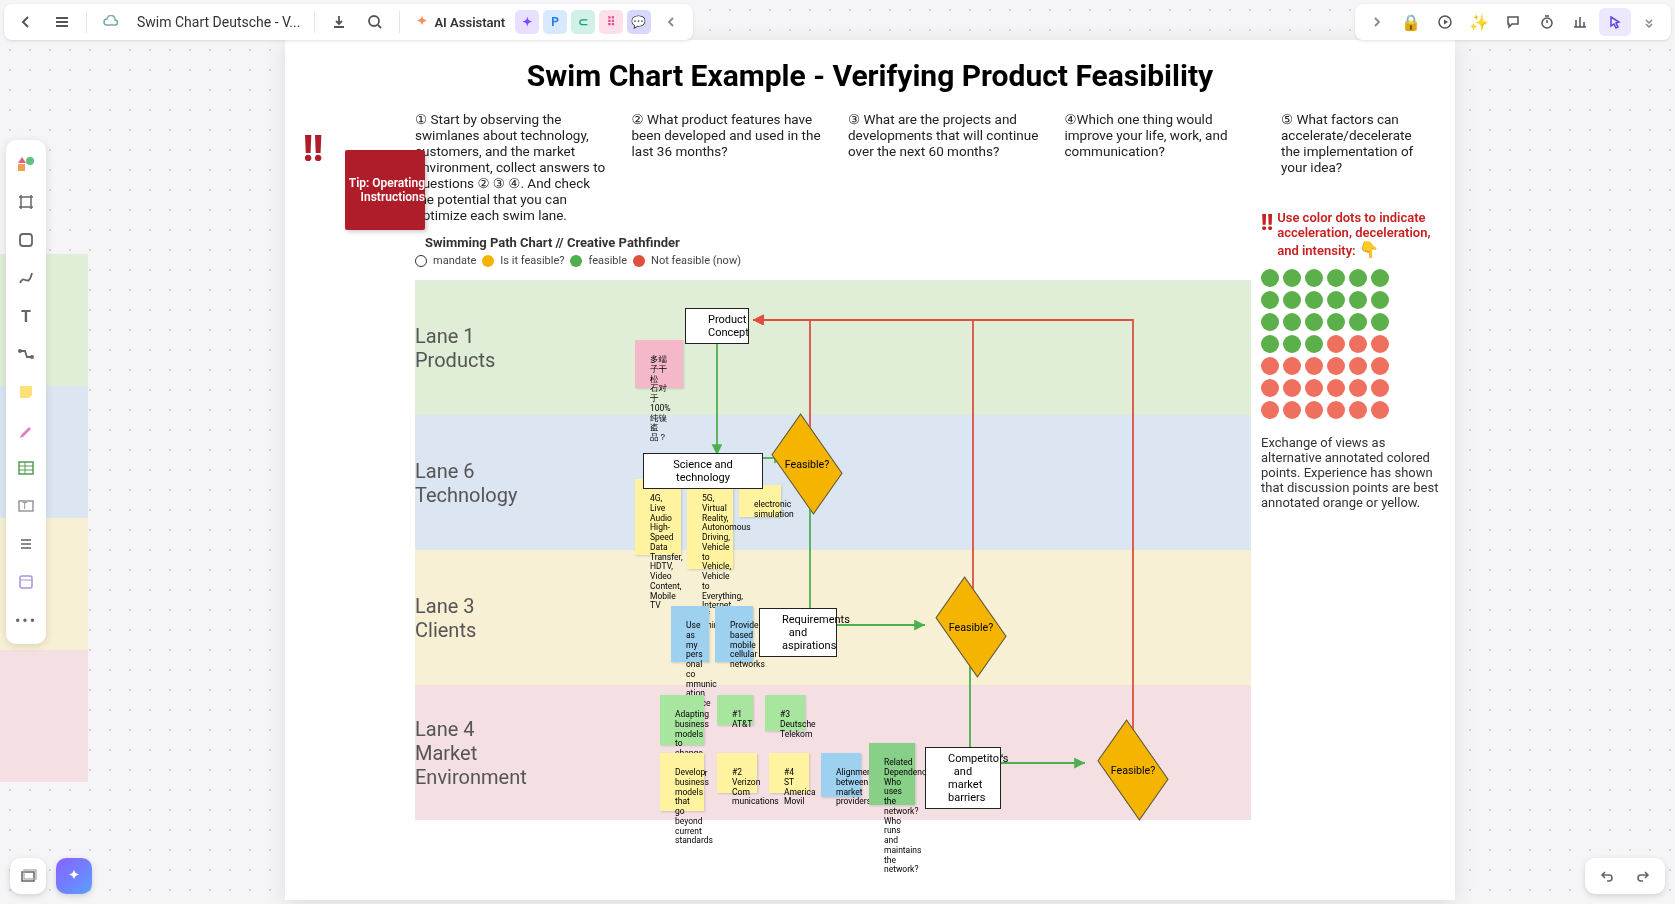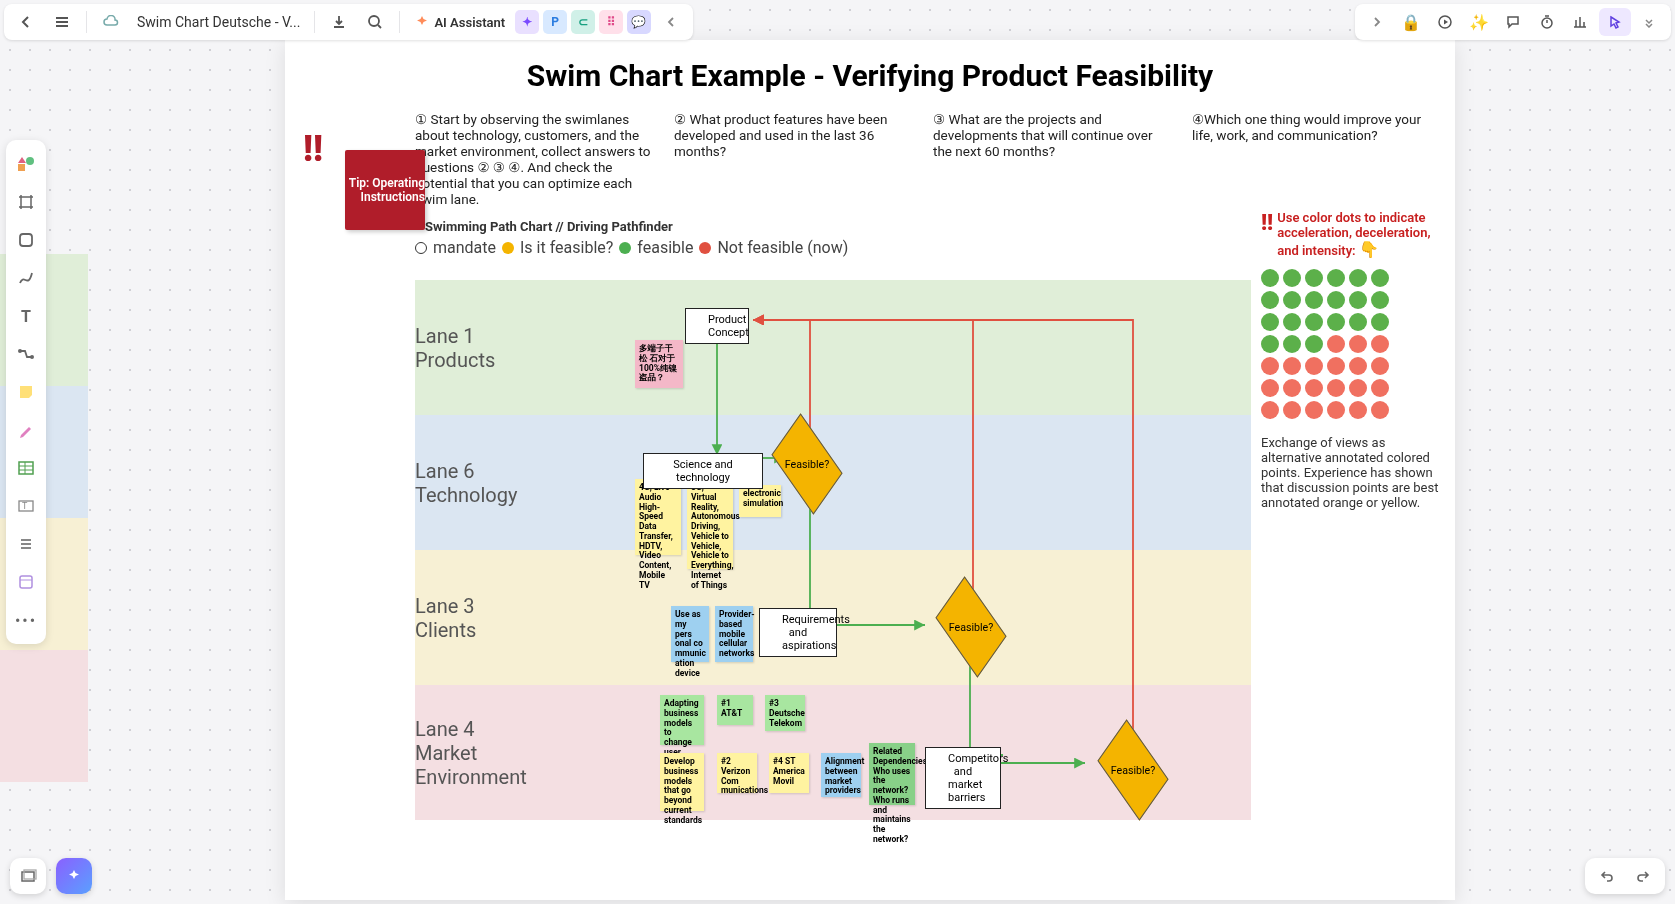--- a/index.html
+++ b/index.html
@@ -80,38 +80,38 @@
 .questions > div { flex:1; }
 .tip-box {
   position:absolute; left:60px; top:110px; width:80px; height:80px;
   background:#b01d2a; color:#fff; font-size:12px; font-weight:600;
   display:flex; align-items:center; justify-content:center; text-align:right;
   border-radius:2px; box-shadow:2px 2px 4px rgba(0,0,0,0.2);
 }
 .double-bang{position:absolute; left:18px; top:88px; color:#b01d2a; font-size:36px; font-weight:900;}
 
 .chart-title{ font-size:13px; font-weight:700; color:#333; padding-left:140px; margin-top:6px;}
-.legend{ display:flex; gap:6px; padding-left:130px; font-size:16px; color:#444; margin-top:4px; align-items:center;}
+.legend{ display:flex; gap:6px; padding-left:130px; font-size:11px; color:#444; margin-top:4px; align-items:center;}
 .legend .dot{width:12px;height:12px;border-radius:50%;display:inline-block;}
 
 
 .lanes{ position:absolute; left:130px; top:240px; width:836px;}
 .lane{ height:135px; display:flex; align-items:center;}
 .lane-label{ font-size:20px; color:#555; width:120px; padding-left:0; line-height:1.2;}
 .lane-body{ flex:1; height:100%; position:relative;}
 .lane1{ background:#e0eed8;}
 .lane2{ background:#dbe6f2;}
 .lane3{ background:#f7f0d4;}
 .lane4{ background:#f4dfe2;}
 
 
 .node-box{ position:absolute; background:#fff; border:1.5px solid #222; font-size:11px; text-align:center; padding:4px 22px; z-index:10;}
 .diamond{ position:absolute; width:72px; height:50px; background:#f4b400; border:1.5px solid #555; transform:rotate(45deg) skew(10deg,10deg); z-index:9;}
 .diamond span{ position:absolute; inset:0; transform:skew(-10deg,-10deg) rotate(-45deg); display:flex; align-items:center; justify-content:center; font-size:11px;}
-.sticky{ position:absolute; font-size:8.5px; padding:4px; line-height:1.15; z-index:8; box-shadow:1px 1px 2px rgba(0,0,0,0.15);font-weight:bold;}
+.sticky{ position:absolute; font-size:8.5px; padding:15px; line-height:1.15; z-index:8; box-shadow:1px 1px 2px rgba(0,0,0,0.15);}
 .sticky.yellow{background:#fff3a0;}
 .sticky.green{background:#a8e6a0;}
 .sticky.blue{background:#9ed0f0;}
 .sticky.pink{background:#f4b8c8;}
 
 
 .pile{position:absolute; width:110px; height:86px; z-index:3;}
 .pile .sheet{position:absolute; width:100px; height:80px; box-shadow:1px 1px 3px rgba(0,0,0,0.2);}
 .pile .label{position:absolute; right:10px; bottom:8px; font-size:11px; color:#555; text-align:center; width:80px;}
 .pile-green .sheet{background:#8cc06a;}
@@ -362,23 +362,24 @@
   <div class="double-bang">!!</div>
   <div class="tip-box">
       <span>Tip: Operating Instructions</span>
     </div>
 
   <div class="questions">
     <div>① Start by observing the swimlanes about technology, customers, and the market environment, collect answers to questions ② ③ ④. And check the potential that you can optimize each swim lane.</div>
     <div>② What product features have been developed and used in the last 36 months?</div>
     <div>③ What are the projects and developments that will continue over the next 60 months?</div>
     <div>④Which one thing would improve your life, work, and communication?</div>
-  </div>
-
-  <div class="chart-title">Swimming Path Chart // Driving Pathfinder</div>
+    <div style="max-width:150px">⑤ What factors can accelerate/decelerate the implementation of your idea?</div>
+  </div>
+
+  <div class="chart-title">Swimming Path Chart // Creative Pathfinder</div>
   <div class="legend">
     <span class="dot" style="background:#fff;border:1.5px solid #333"></span>
       <span>mandate</span>
     <span class="dot" style="background:#f4b400"></span>
       <span>Is it feasible?</span>
     <span class="dot" style="background:#4caf50"></span>
       <span>feasible</span>
     <span class="dot" style="background:#e05040"></span>
       <span>Not feasible (now)</span>
   </div>

